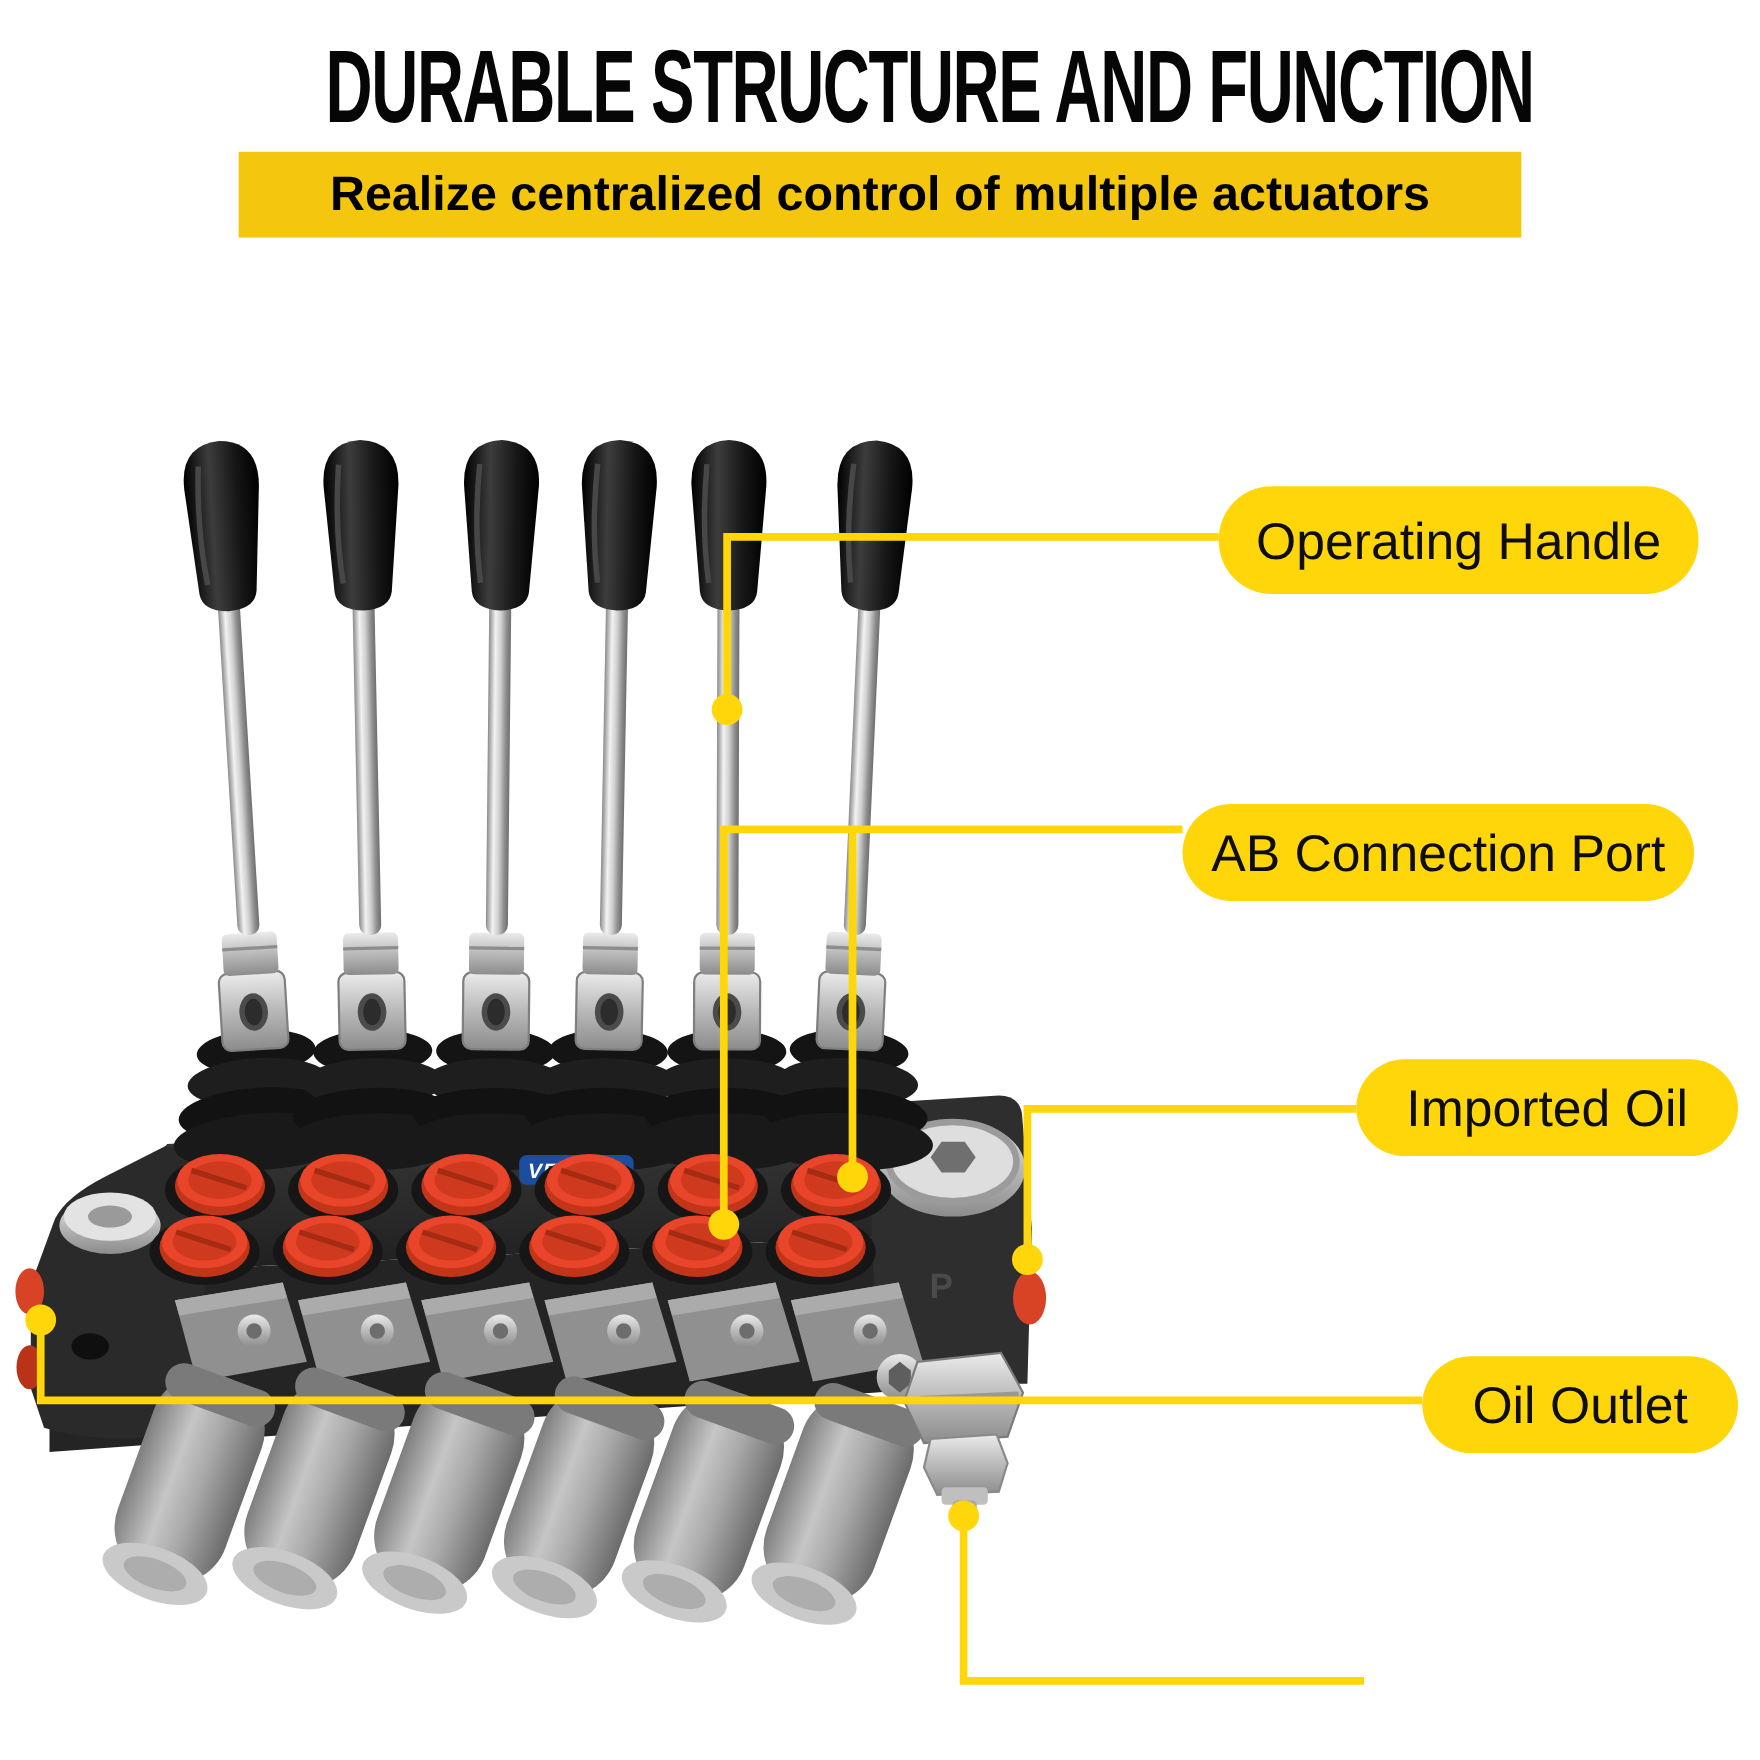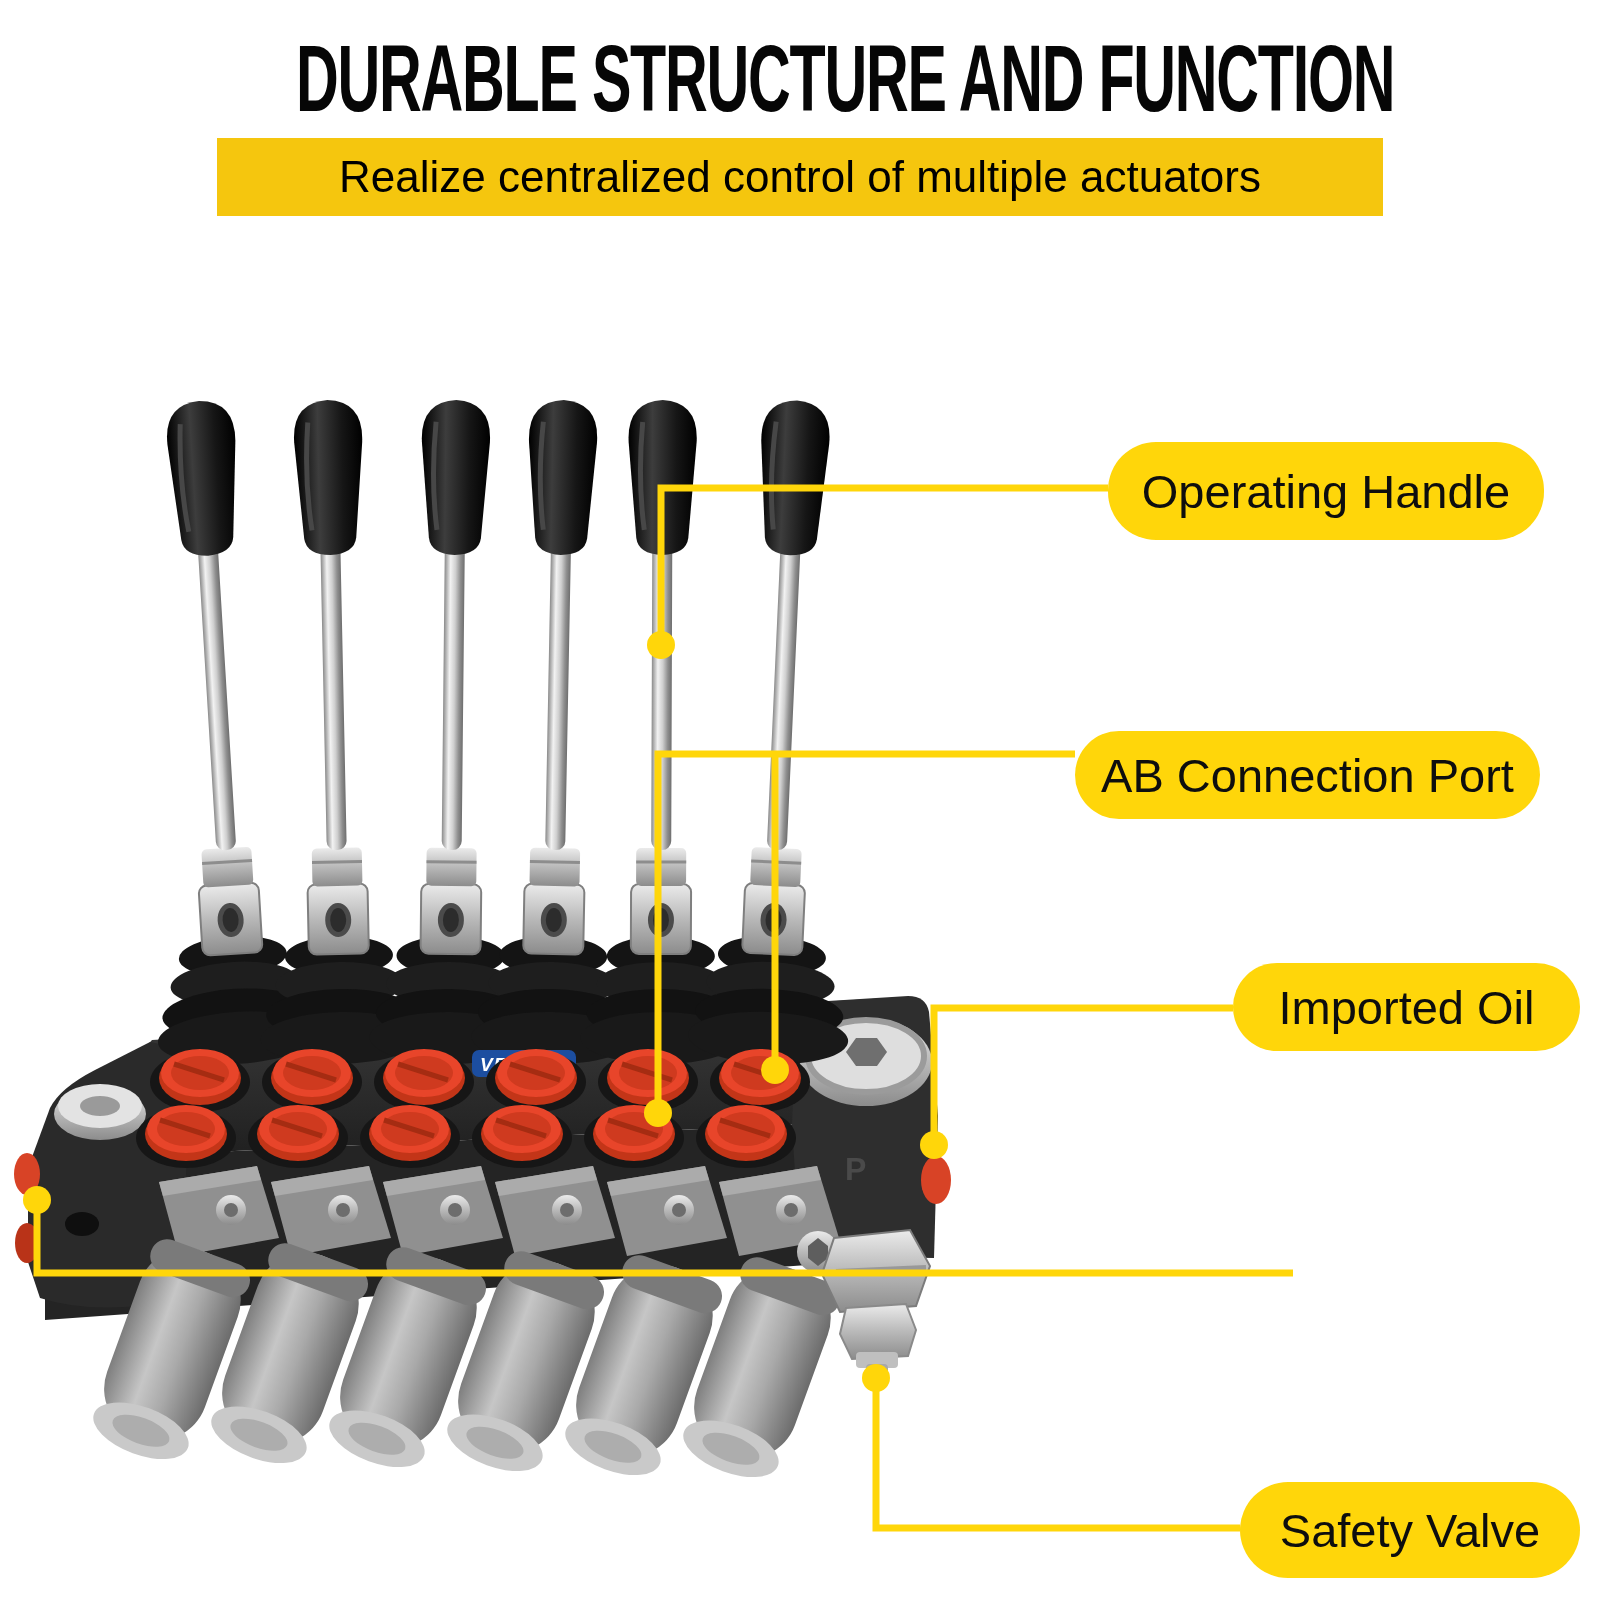--- a/index.html
+++ b/index.html
@@ -3,21 +3,21 @@
 <meta charset="utf-8">
 <style>
   html,body{margin:0;padding:0;background:#ffffff;}
   #scene{position:relative;width:1600px;height:1600px;background:#ffffff;overflow:hidden;
          font-family:"Liberation Sans",sans-serif;}
   #title{position:absolute;top:30px;left:0;width:1600px;text-align:center;line-height:1.04;
          font-weight:bold;font-size:94px;letter-spacing:-2px;color:#060606;white-space:nowrap;
          transform:scaleX(0.63);transform-origin:800px 50%;}
   #banner{position:absolute;left:217px;top:138px;width:1166px;height:78px;background:#F5C60E;
           display:flex;align-items:center;justify-content:center;}
-  #banner span{font-weight:normal;font-size:44px;color:#000;white-space:nowrap;}
+  #banner span{font-weight:bold;font-size:44px;color:#000;white-space:nowrap;}
   .pill{position:absolute;background:#FFD60A;border-radius:48px;display:flex;align-items:center;
         justify-content:center;font-size:47px;color:#0e0e0e;white-space:nowrap;text-align:right;}
   #pill-oh{left:1108px;top:442px;width:436px;height:98px;}
   #pill-ab{left:1075px;top:715px;width:465px;height:88px;margin-top:16px;}
   #pill-io{left:1233px;top:963px;width:347px;height:88px;}
   #pill-oo{left:1293px;top:1233px;width:287px;height:88px;}
   #pill-sv{left:1240px;top:1482px;width:340px;height:96px;}
   #art{position:absolute;left:0;top:0;}
 </style>
 </head>
@@ -193,15 +193,15 @@
       <circle cx="775" cy="1070" r="14"></circle>
       <circle cx="934" cy="1145" r="14"></circle>
       <circle cx="37" cy="1200" r="14"></circle>
       <circle cx="876" cy="1378" r="14"></circle>
     </g>
   </svg>
 
   <div class="pill" id="pill-oh">Operating Handle</div>
   <div class="pill" id="pill-ab">AB Connection Port</div>
   <div class="pill" id="pill-io">Imported Oil</div>
-  <div class="pill" id="pill-sv">Safety Valve</div>
+  <div class="pill" id="pill-oo">Oil Outlet</div>
 
 </div>
 
 </body></html>

